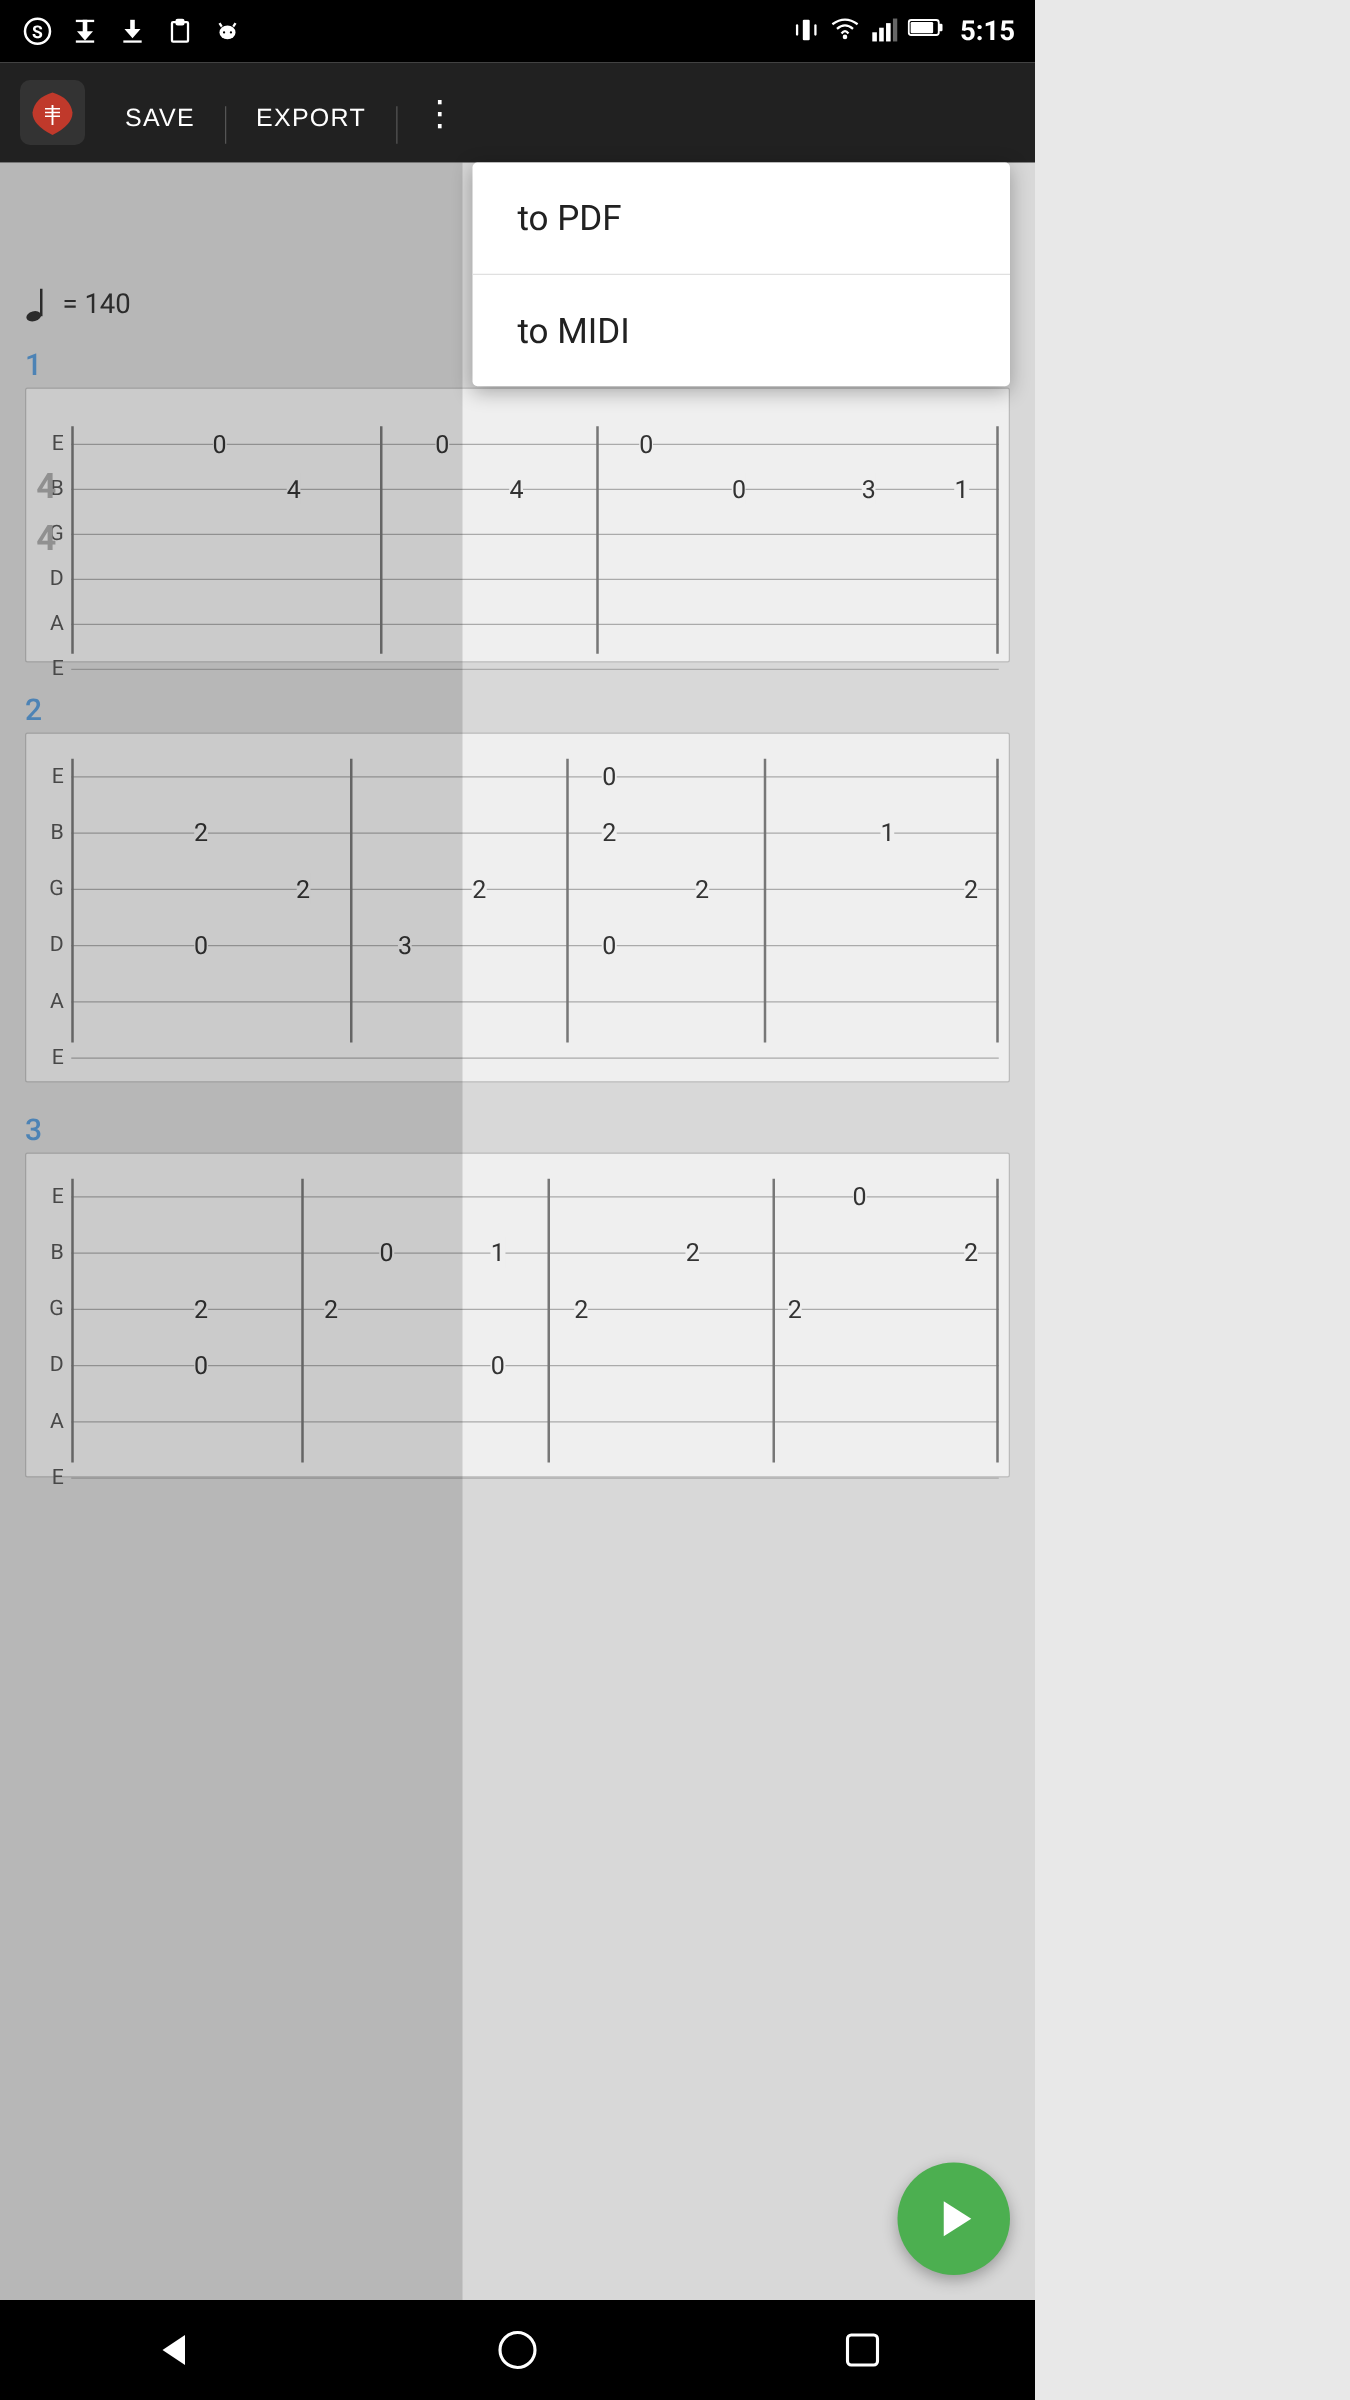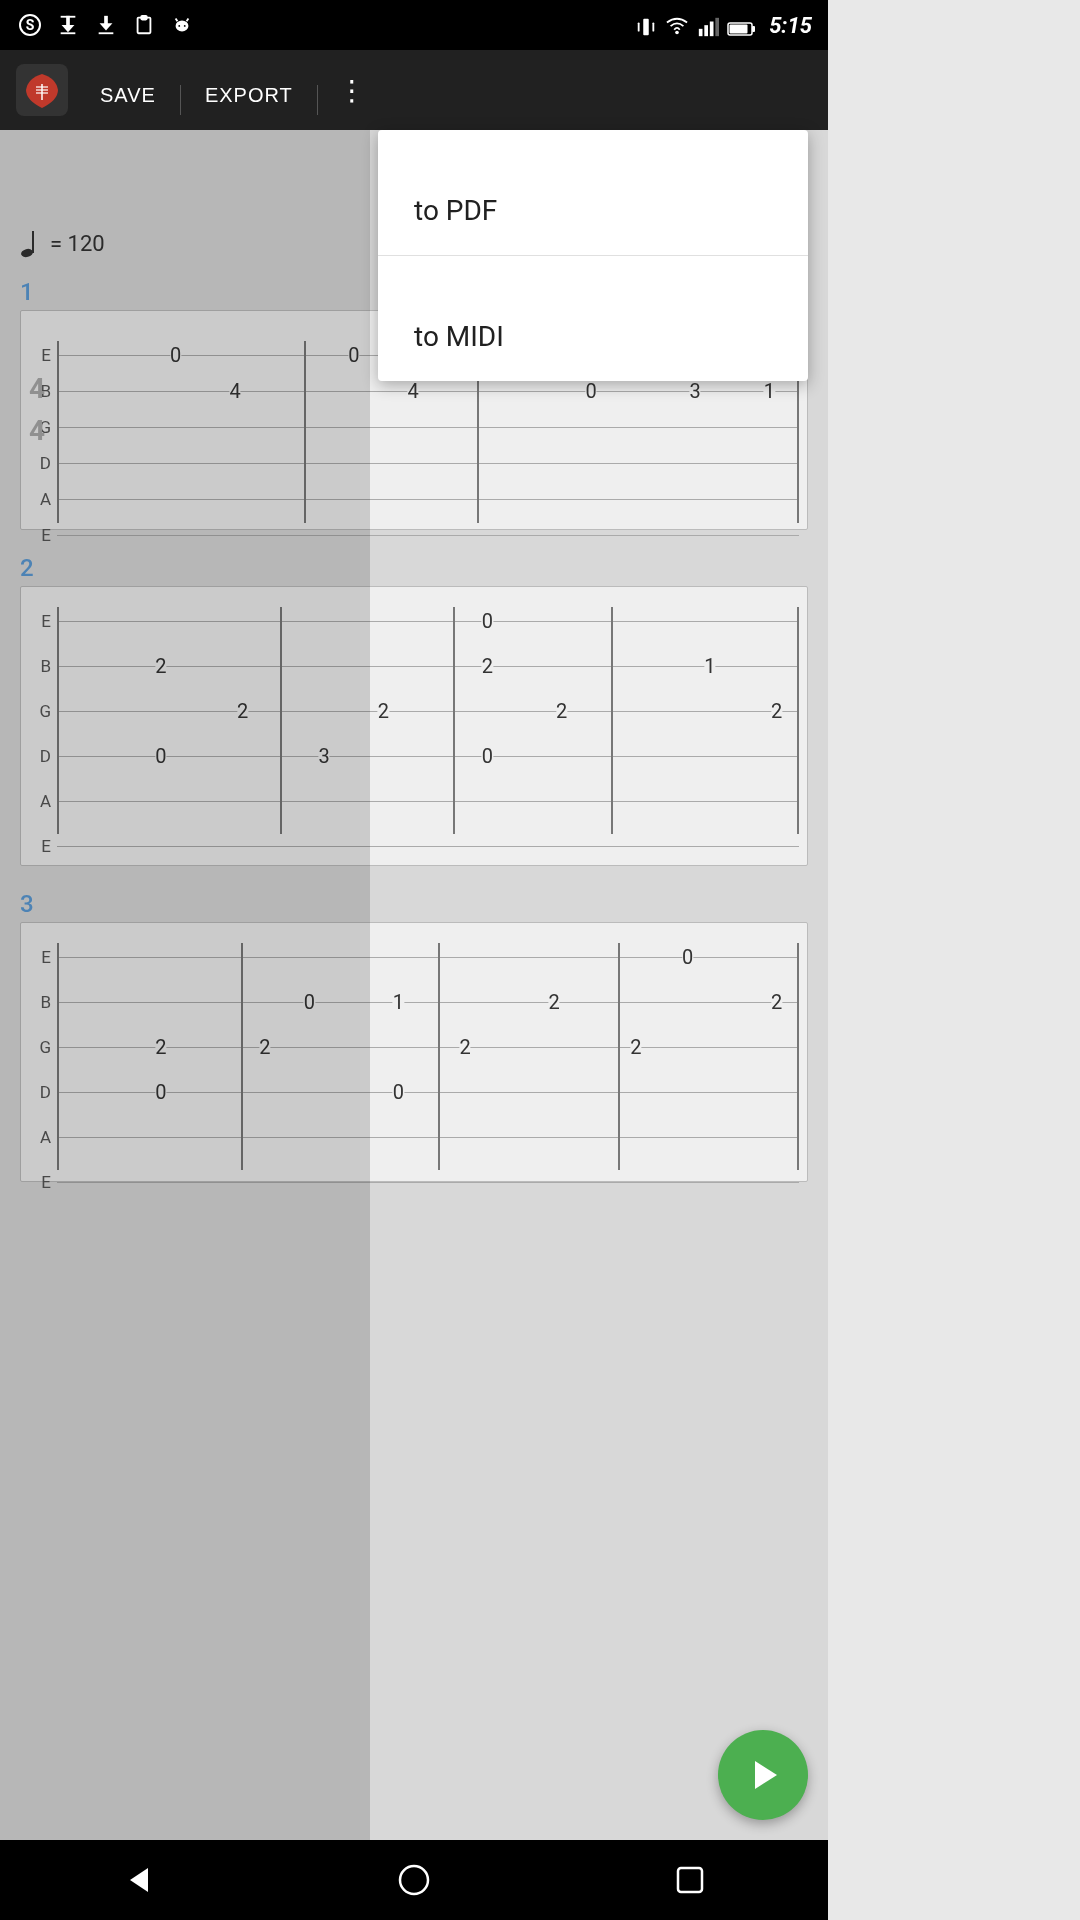--- a/index.html
+++ b/index.html
@@ -25,25 +25,24 @@
       position: relative;
     }
     .status-bar-left {
       display: flex;
       gap: 10px;
       align-items: center;
     }
     .status-bar-right {
       display: flex;
       gap: 8px;
-      align-items: flex-end;
+      align-items: flex-start;
       color: #fff;
       font-size: 22px;
       font-weight: bold;
-      font-style: italic;
     }
     .status-icon {
       width: 28px;
       height: 28px;
       display: flex;
       align-items: center;
       justify-content: center;
     }
 
     
@@ -114,21 +113,20 @@
       z-index: 200;
       overflow: hidden;
     }
     .dropdown-item {
       padding: 28px 36px;
       font-size: 28px;
       color: #212121;
       cursor: pointer;
       display: flex;
       align-items: center;
-      margin-top: 36px;
     }
     .dropdown-divider {
       height: 1px;
       background: #e0e0e0;
       margin: 0;
     }
 
     
     .main-content {
       width: 100%;
@@ -368,21 +366,21 @@
   </div>
   <div class="tab-header">
     <span>tab by</span>
   </div>
 
   <div class="tempo-row">
     <svg width="20" height="30" viewBox="0 0 20 30">
       <ellipse cx="7" cy="25" rx="6" ry="4" fill="#333" transform="rotate(-15 7 25)"></ellipse>
       <rect x="12" y="3" width="2" height="22" fill="#333"></rect>
     </svg>
-    <span>= 120</span>
+    <span>= 140</span>
   </div>
 
   <div class="tab-section">
     <div class="section-number">1</div>
     <div class="tab-inner" style="height:220px;">
 
       <div class="string-row" style="position:absolute;top:30px;left:36px;right:8px;">
         <div class="string-line"></div>
         <span class="string-name">E</span>
 

